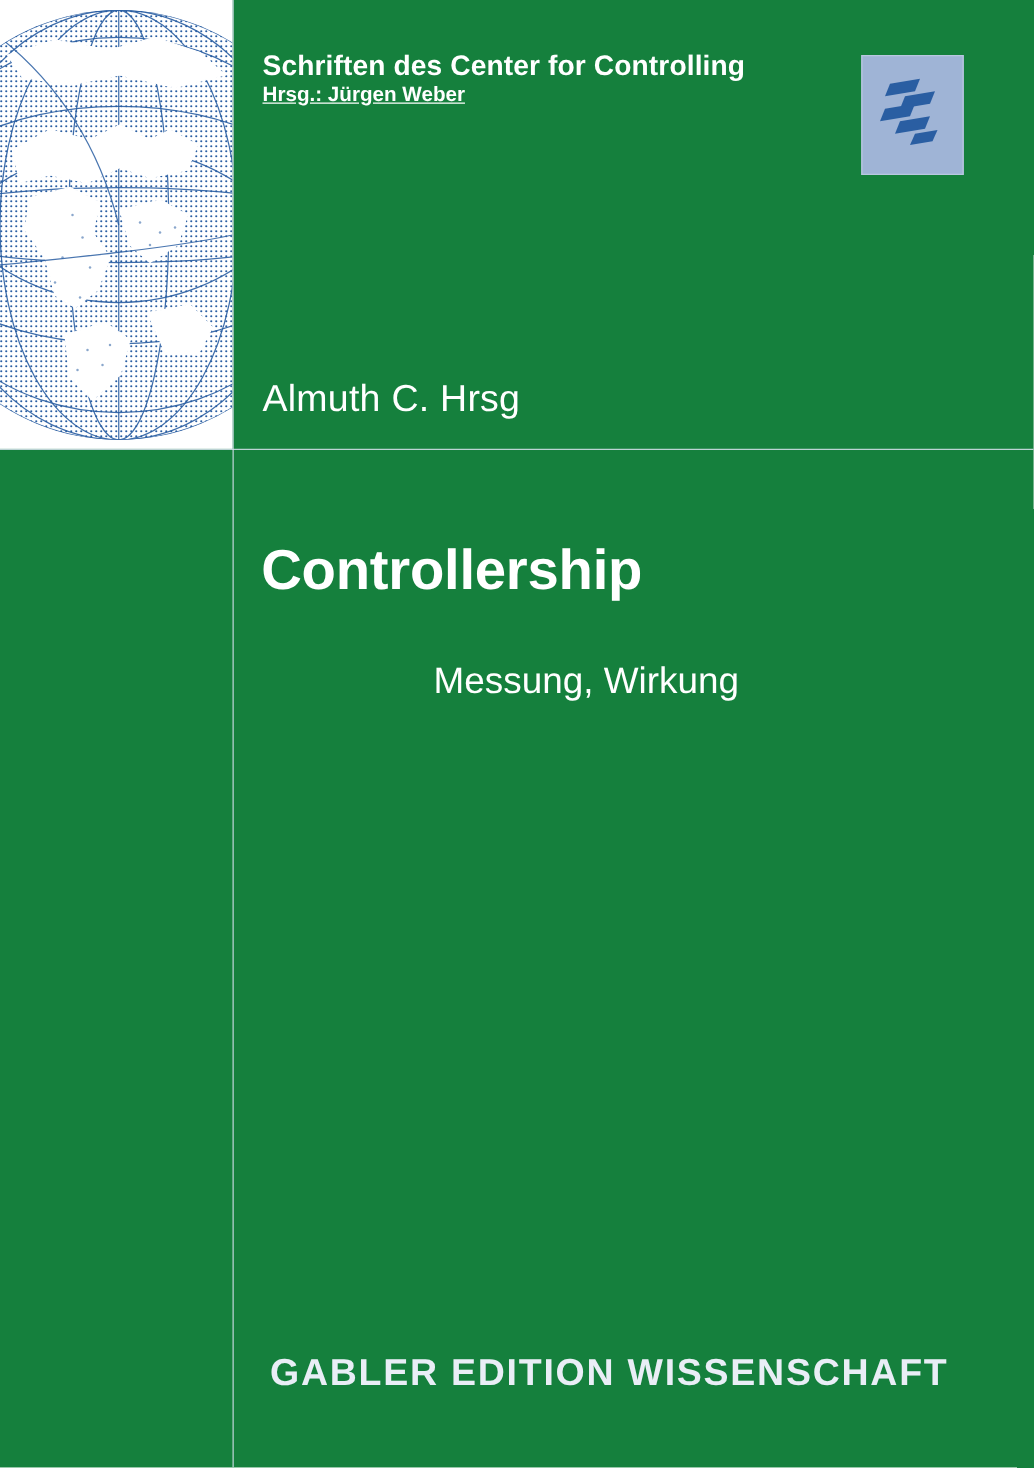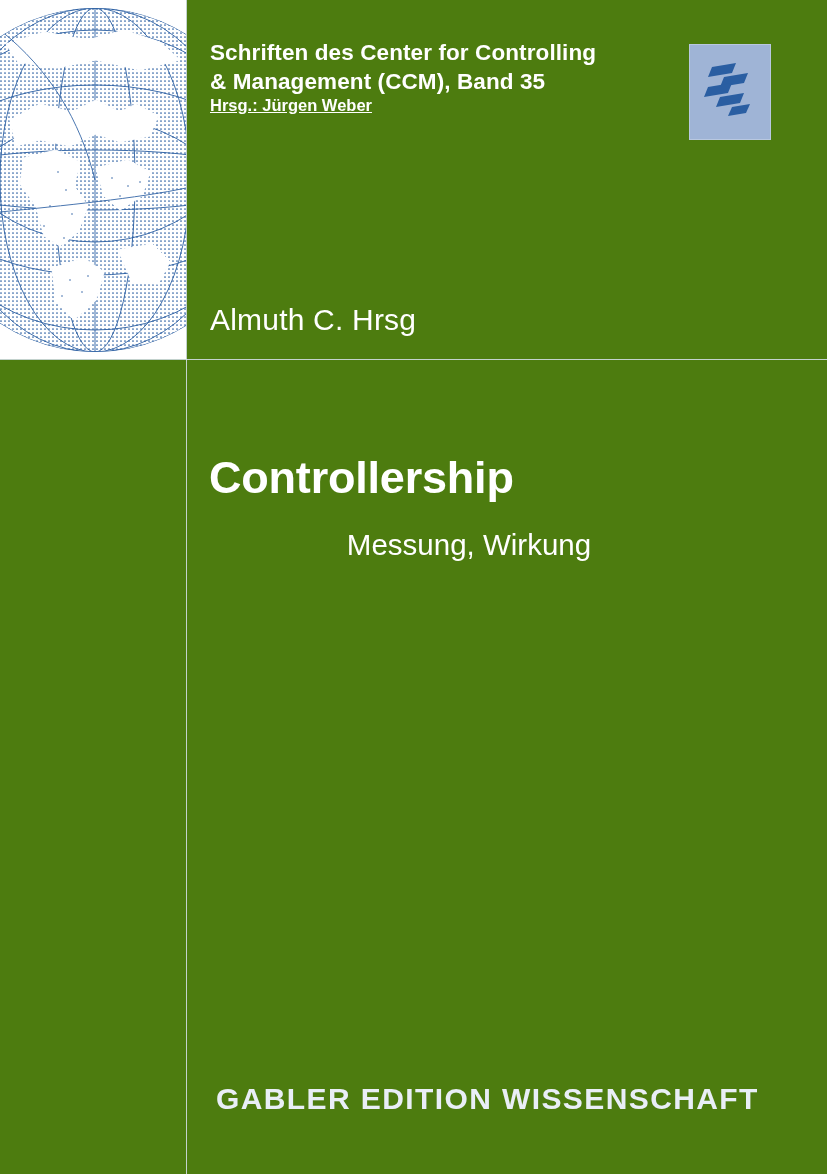--- a/index.html
+++ b/index.html
@@ -4,21 +4,21 @@
 <style>
   html, body {
     margin: 0;
     padding: 0;
     background: #ffffff;
   }
   .cover {
     position: relative;
     width: 827px;
     height: 1174px;
-    background: #4d7c0f;
+    background: #15803d;
     overflow: hidden;
     font-family: "Liberation Sans", sans-serif;
     color: #ffffff;
   }
 
   
   .globe-box {
     position: absolute;
     left: 0;
     top: 0;
@@ -95,21 +95,20 @@
 
   
   .title {
     position: absolute;
     left: 209px;
     top: 430px;
     font-size: 45px;
     font-weight: bold;
     letter-spacing: -.2px;
     color: #ffffff;
-    margin-top: 22px;
   }
   .subtitle {
     position: absolute;
     left: 209px;
     top: 525px;
     font-size: 29.5px;
     line-height: 40px;
     font-weight: normal;
     color: #ffffff;
     width: 520px;
@@ -195,21 +194,20 @@
         </g>
       </g>
     </svg>
   </div>
 
   <div class="rule-h"></div>
   <div class="rule-v"></div>
 
   <div class="series">
     <div class="series-line">Schriften des Center for Controlling</div>
-    <div class="series-line">&amp; Management (CCM), Band 35</div>
     <div class="series-editor">Hrsg.: Jürgen Weber</div>
   </div>
 
   <div class="ccm-logo">
     <svg width="78" height="92" viewBox="0 0 78 92" aria-hidden="true">
       <g fill="#2a5ea2">
         <path d="M22 22 L46 18 L42 28 L18 32 Z"></path>
         <path d="M34 32 L58 28 L54 38 L30 42 Z"></path>
         <path d="M18 42 L42 38 L38 48 L14 52 Z"></path>
         <path d="M30 52 L54 48 L50 58 L26 62 Z"></path>

